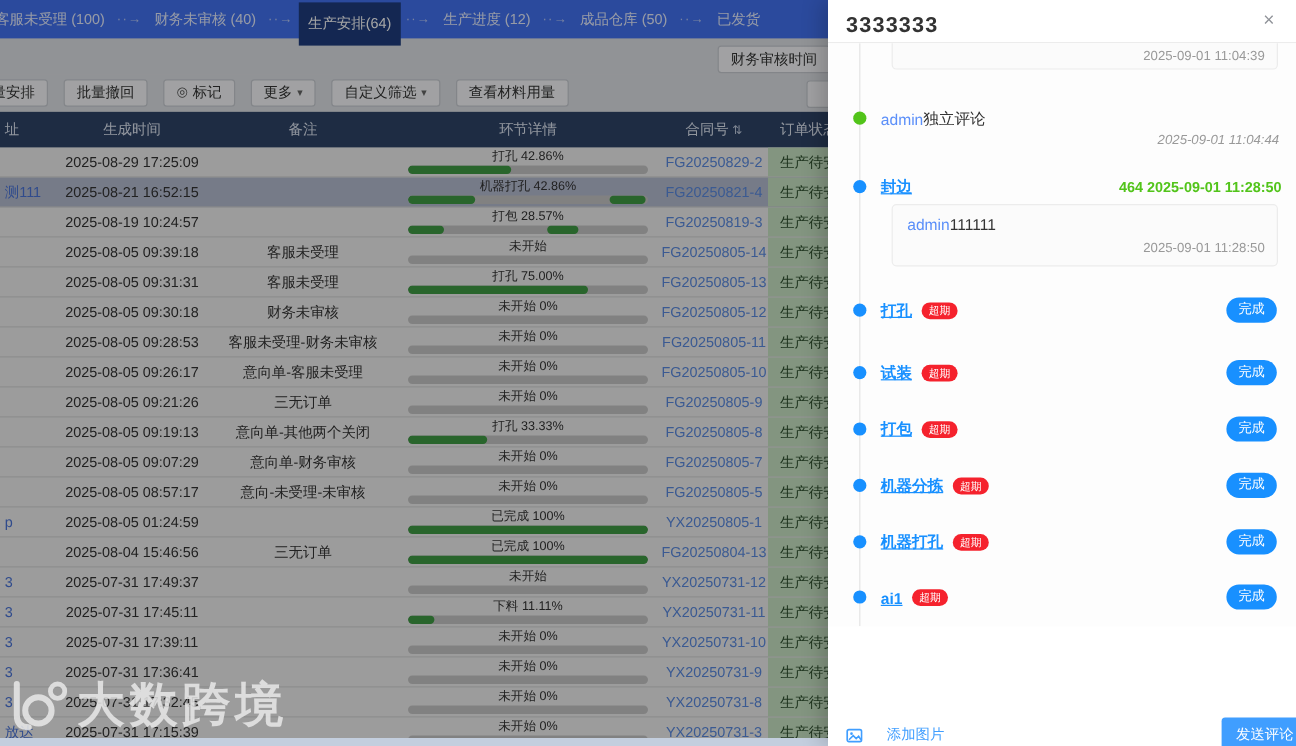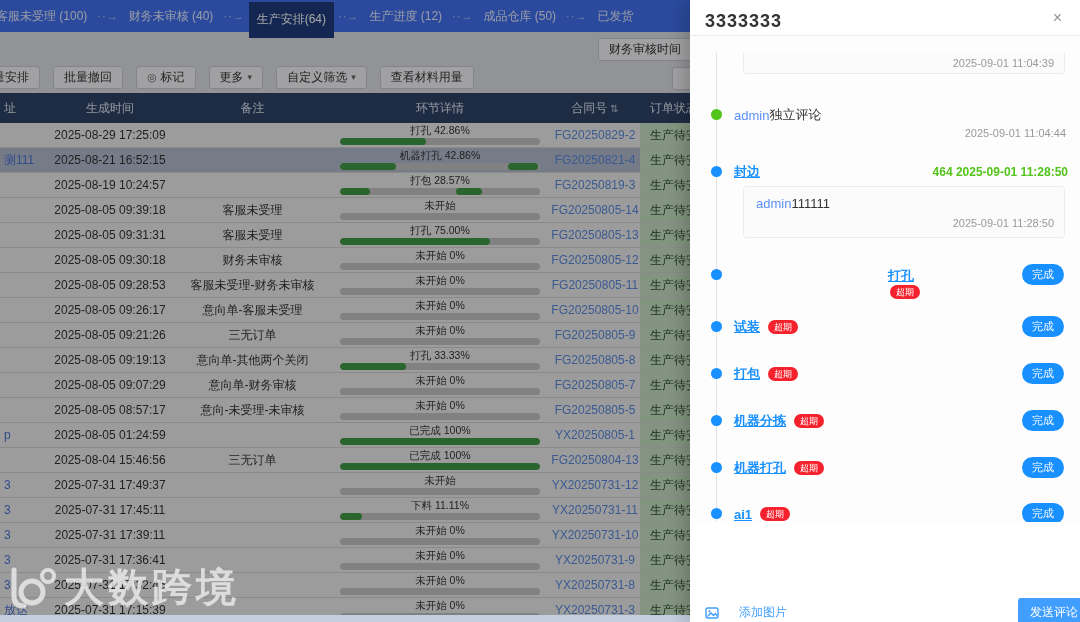--- a/index.html
+++ b/index.html
@@ -54,36 +54,36 @@
 
   #watermark { position:absolute; left:4px; top:560px; z-index:70; display:flex; align-items:center; gap:8px; opacity:0.85; }
   #watermark .wm-text { color:#e9e9e9; font-size:40px; font-weight:bold; letter-spacing:4px; }
 
   
   #drawer { position:absolute; left:690px; top:0; width:390px; height:622px; background:#fdfdfd; box-shadow:-6px 0 16px rgba(0,0,0,0.18); z-index:100; }
   .drawer-header { position:relative; height:36px; background:#fff; border-bottom:1px solid #ececec; }
   .drawer-title { position:absolute; left:15px; top:11px; font-size:18px; font-weight:bold; color:#333; letter-spacing:1px; }
   .drawer-close { position:absolute; right:18px; top:10px; font-size:16px; color:#909399; cursor:pointer; line-height:1; }
 
-  #timeline-area { position:absolute; left:0; top:52px; width:390px; height:486px; overflow:hidden; background:#fdfdfd;padding-left:24px; }
+  #timeline-area { position:absolute; left:0; top:36px; width:390px; height:486px; overflow:hidden; background:#fdfdfd;padding-left:24px; }
   #timeline-line { position:absolute; left:26px; top:0; width:1px; height:486px; background:#e4e4e4; }
 
   .partial-box { position:absolute; left:53px; top:-12px; width:322px; height:34px; background:#fbfbfb; border:1px solid #ececec; border-radius:4px; }
   .partial-box .pb-time { position:absolute; right:10px; top:16px; font-size:11px; color:#999; }
 
   .tl-dot { position:absolute; width:11px; height:11px; border-radius:50%; left:21px; }
   .dot-green { background:#52c41a; }
   .dot-blue { background:#1890ff; }
 
   .tl-label-row { position:absolute; left:44px; right:12px; height:16px; display:flex; align-items:center; }
   .author-blue { color:#5b8ff9; font-size:13px; }
   .plain-text { color:#333; font-size:13px; }
   .step-link { color:#1890ff; font-size:13px; font-weight:bold; text-decoration:underline; cursor:pointer; }
   .green-info { position:absolute; right:12px; font-size:12px; font-weight:bold; color:#52c41a; }
-  .right-time { position:absolute; right:14px; font-size:11px; color:#999; }
+  .right-time { position:absolute; right:14px; font-size:11px; color:#999;font-style:italic; }
 
   .badge-red { display:inline-block; margin-left:8px; background:#f5222d; color:#fff; font-size:9px; line-height:14px; padding:0 6px; border-radius:8px; }
   .done-btn { position:absolute; right:16px; width:42px; height:21px; background:#1890ff; color:#fff; font-size:11px; border:none; border-radius:11px; cursor:pointer; line-height:21px; text-align:center; padding:0; }
 
   .comment-box { position:absolute; left:53px; width:322px; height:52px; background:#fbfbfb; border:1px solid #ececec; border-radius:4px; }
   .comment-box .cb-text { position:absolute; left:12px; top:9px; font-size:13px; }
   .comment-box .cb-time { position:absolute; right:10px; bottom:8px; font-size:11px; color:#999; }
 
   #composer { position:absolute; left:0; top:522px; width:390px; height:100px; background:#fff; }
   #comment-input { position:absolute; left:13px; top:8px; width:364px; height:62px; border:1px solid #409eff; border-radius:4px; padding:7px 9px; font-size:13px; color:#333; font-family:"Liberation Sans","DejaVu Sans",sans-serif; resize:none; outline:none; }
@@ -465,21 +465,21 @@
         <div class="tl-dot dot-blue" style="top: 114px;"></div>
         <div class="tl-label-row" style="top: 112px;">
           <span class="step-link">封边</span>
         </div>
         <span class="green-info" style="top: 113px;">464 2025-09-01 11:28:50</span>
         <div class="comment-box" style="top: 134px;">
           <div class="cb-text"><span class="author-blue">admin</span><span class="plain-text">111111</span></div>
           <span class="cb-time">2025-09-01 11:28:50</span>
         </div>
         <div class="tl-dot dot-blue" style="top: 217px;"></div>
-        <div class="tl-label-row" style="top: 215px; flex-direction: column;">
+        <div class="tl-label-row" style="top: 215px;">
           <span class="step-link">打孔</span>
           <span class="badge-red">超期</span>
         </div>
         <button class="done-btn" style="top: 212px;">完成</button>
         <div class="tl-dot dot-blue" style="top: 269px;"></div>
         <div class="tl-label-row" style="top: 267px;">
           <span class="step-link">试装</span>
           <span class="badge-red">超期</span>
         </div>
         <button class="done-btn" style="top: 264px;">完成</button>

